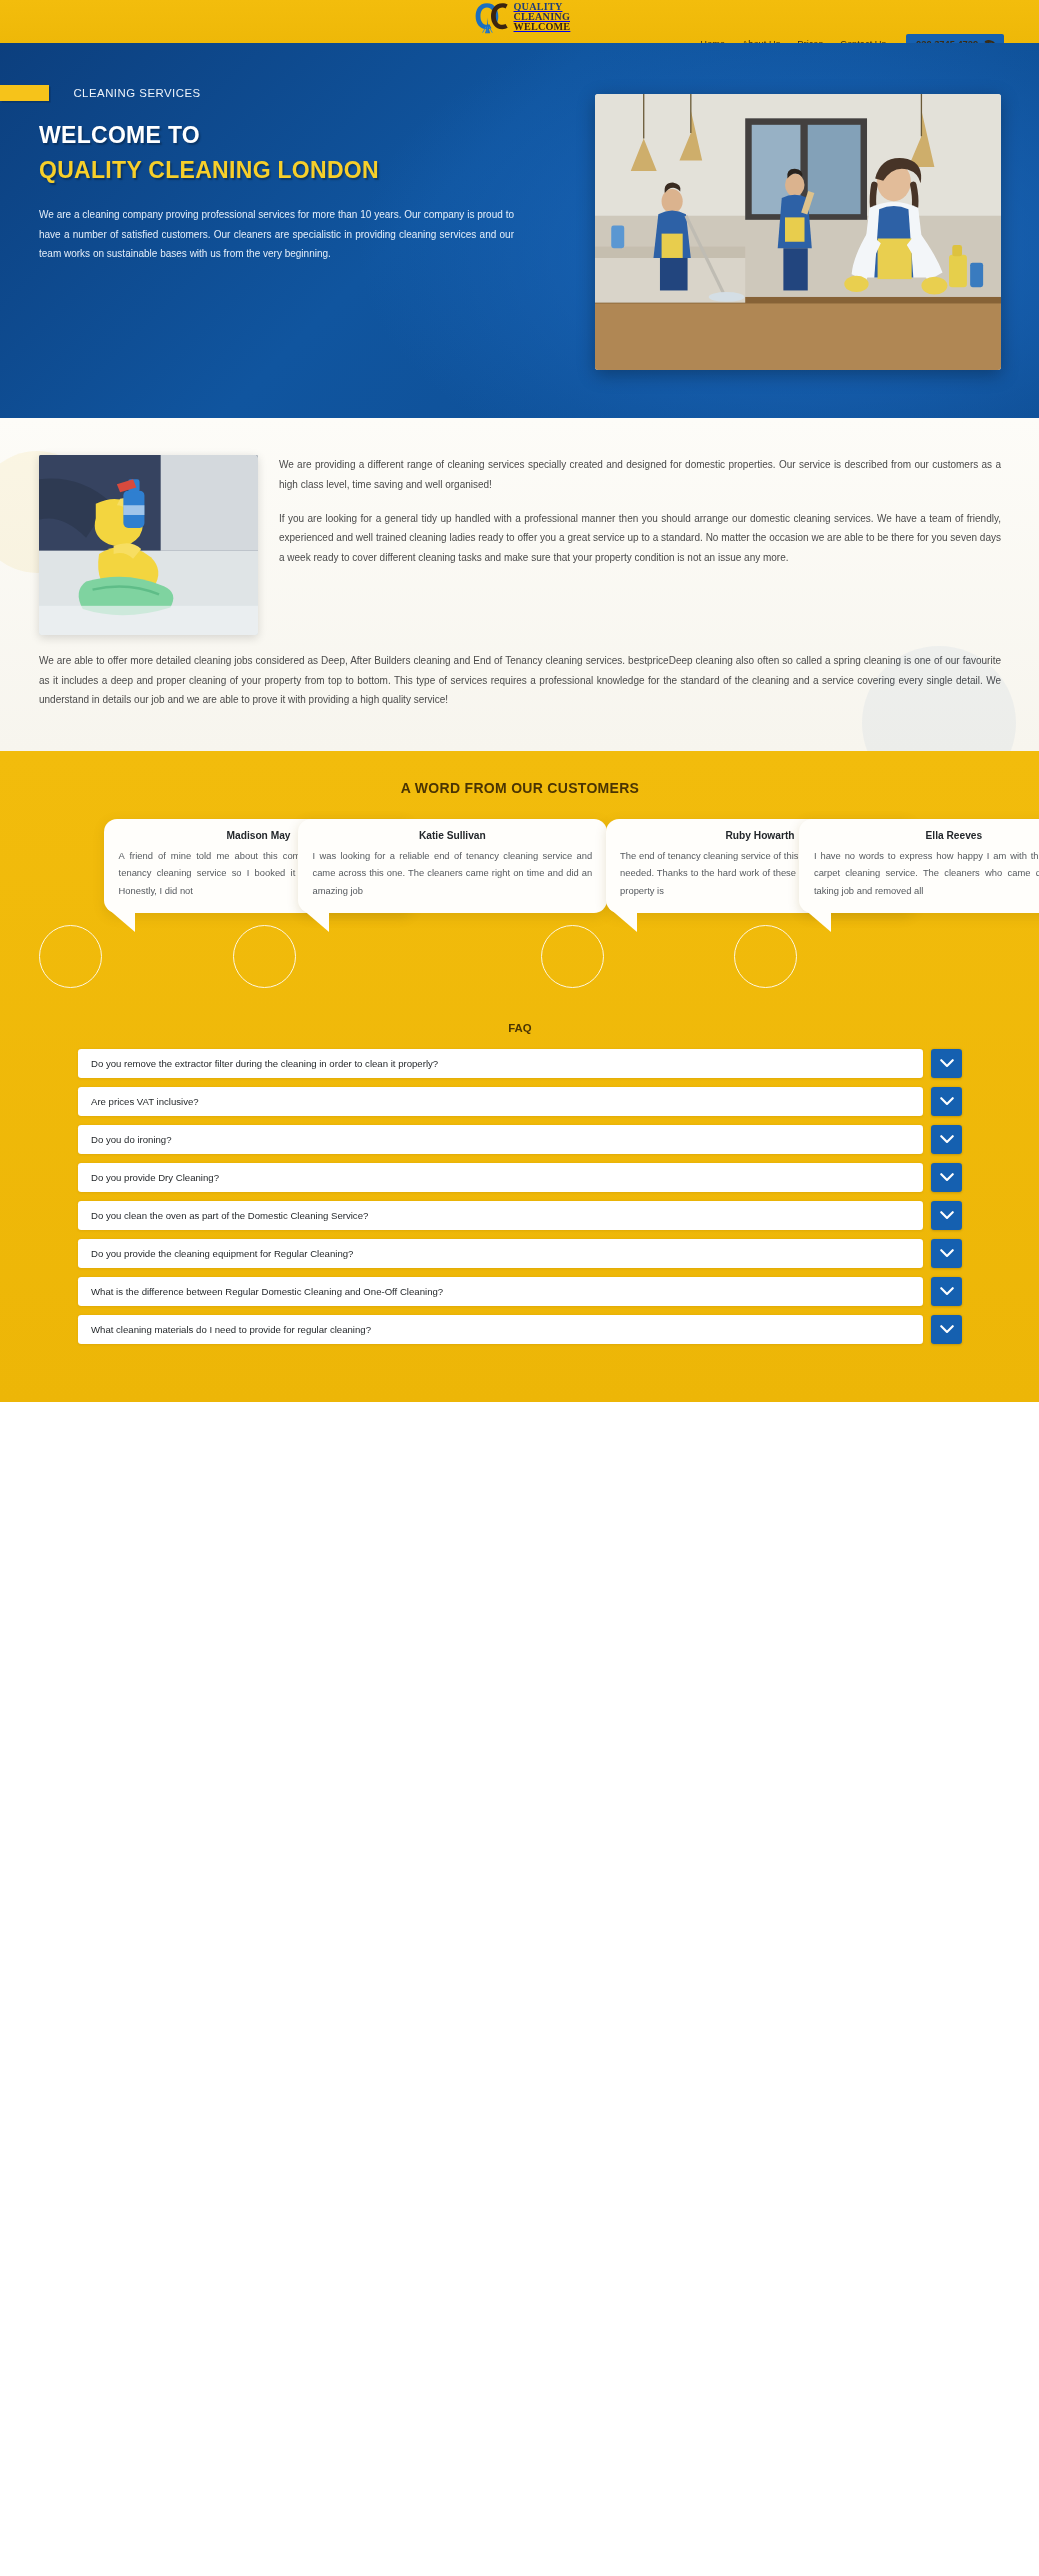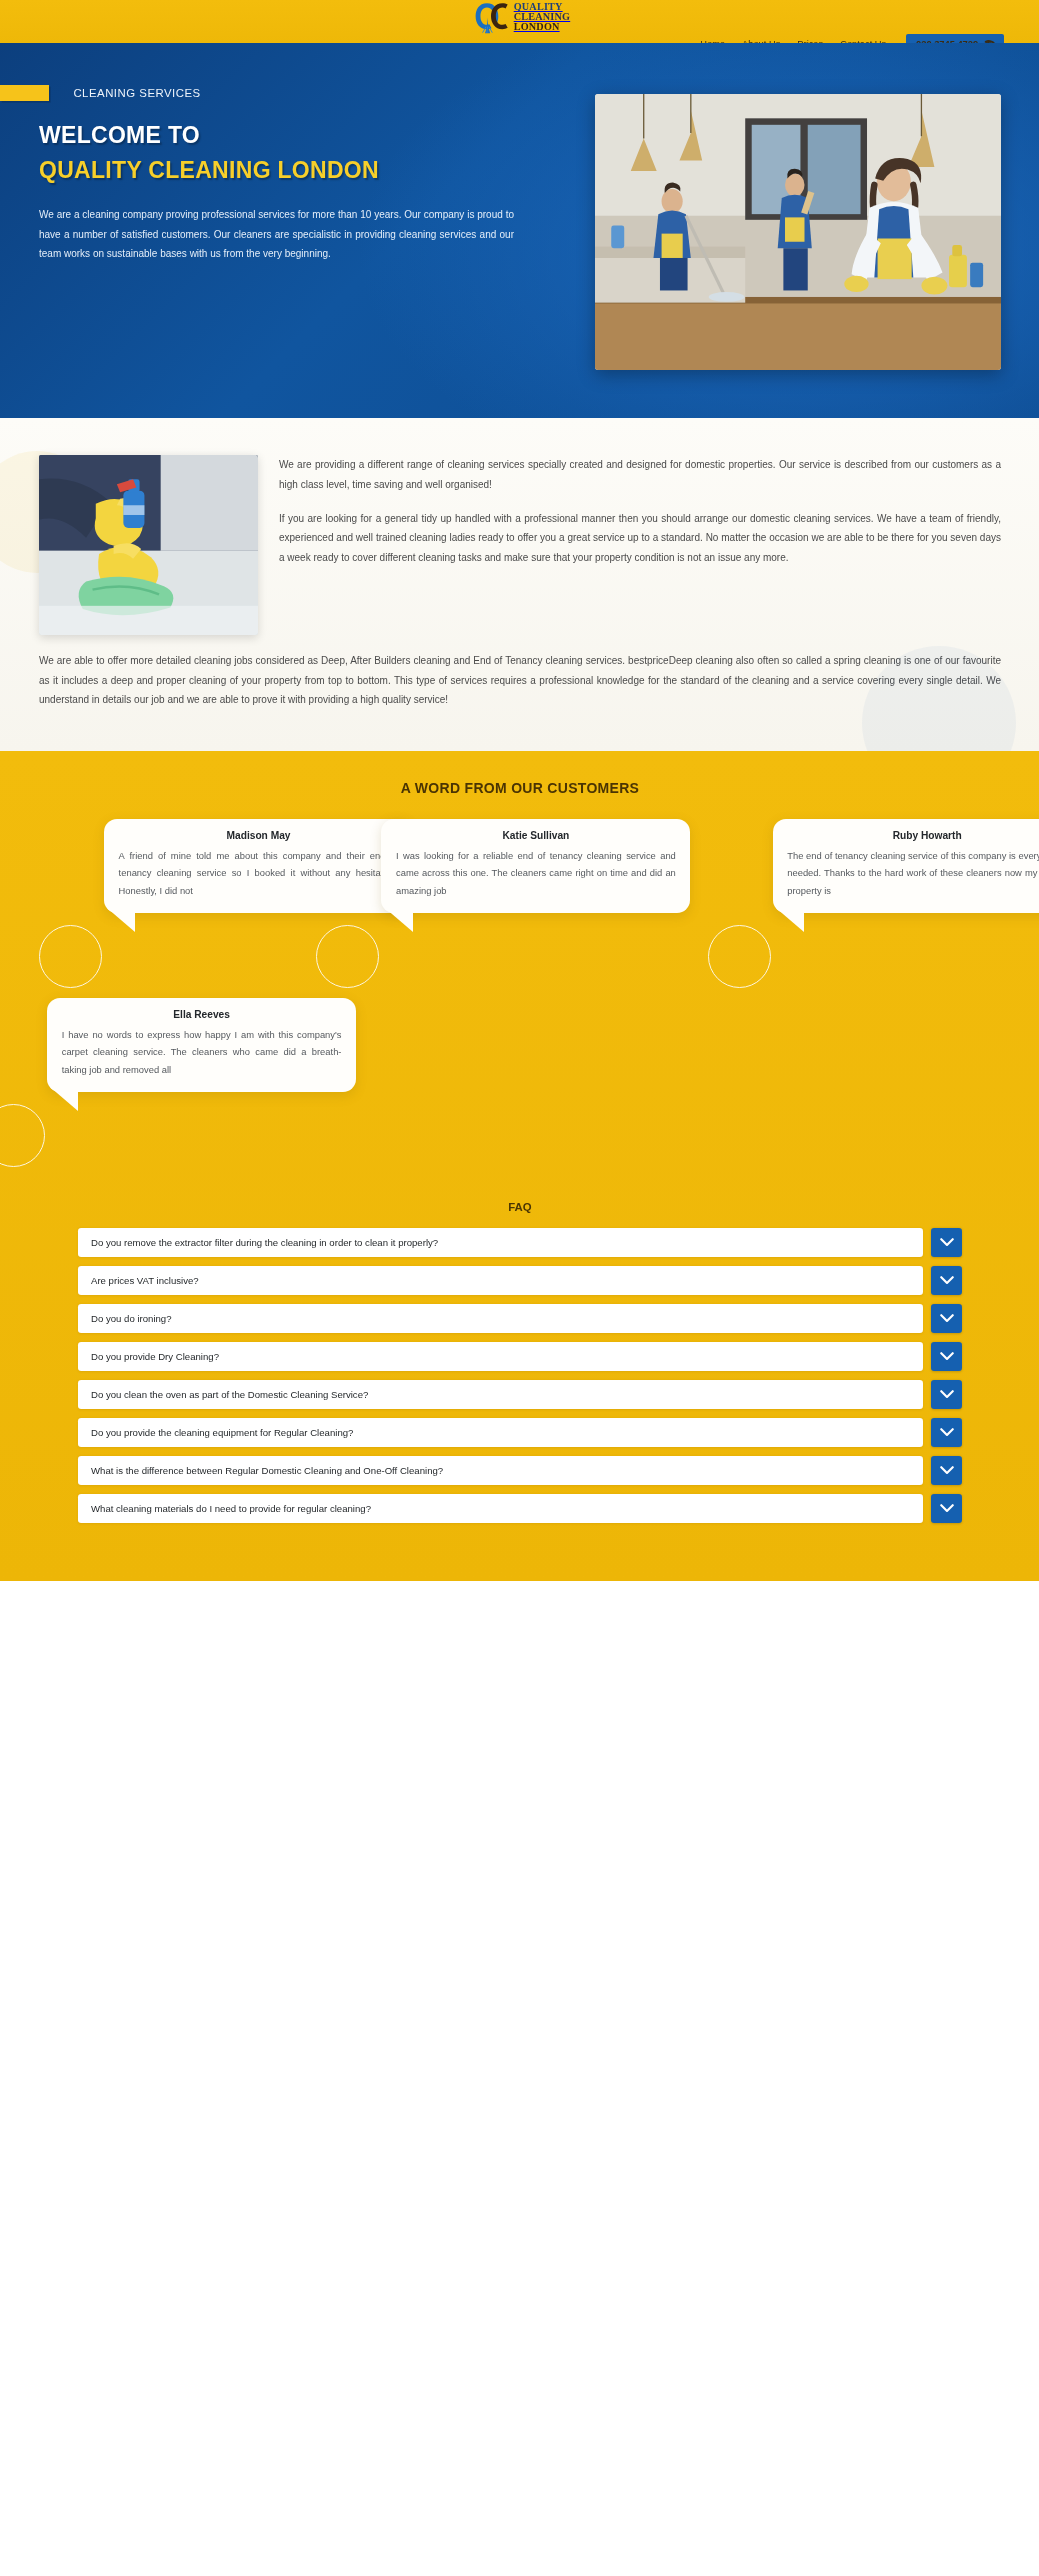--- a/index.html
+++ b/index.html
@@ -190,21 +190,21 @@
   }
   .t-sub {
     text-align: center;
     font-size: 10.6px;
     color: #5d4405;
     margin-top: 9.7px;
   }
   .t-grid {
     margin-top: 23px;
     display: grid;
-    grid-template-columns: 1fr 1fr 1fr;
+    grid-template-columns: 1fr 1fr 1fr 1fr;
     column-gap: 41px;
     row-gap: 0;
   }
   .t-cell { position: relative; height: 179px; }
   .t-bubble {
     position: absolute;
     background: #fffefb;
     border-radius: 13px;
     padding: 11.4px 14.6px 13px;
     box-shadow: 0 3.2px 11.4px rgba(120,85,0,.16);
@@ -301,21 +301,21 @@
   <a class="logo" href="#">
     <svg class="logo-mark" viewBox="0 0 44 42">
       <path d="M17 4 C7 4 3 12 3 20 C3 29 8 36 17 36 C19 36 21 35.6 22.6 34.8 L20 30 C19.2 30.4 18.2 30.6 17.2 30.6 C11.6 30.6 9 26 9 20 C9 14 11.6 9.4 17 9.4 C22.4 9.4 25 14 25 20 C25 22.4 24.6 24.6 23.6 26.4 L28.6 29.6 C30.2 27 31 23.8 31 20 C31 12 27 4 17 4 Z" fill="#1b6fc0"></path>
       <path d="M36 4 C27 4 22 11.6 22 20 C22 28.4 27 36 36 36 C38.6 36 40.8 35.4 42.6 34.4 L40 29.6 C38.8 30.2 37.6 30.6 36.2 30.6 C30.6 30.6 28 26 28 20 C28 14 30.6 9.4 36.2 9.4 C37.6 9.4 38.8 9.8 40 10.4 L42.6 5.6 C40.8 4.6 38.6 4 36 4 Z" fill="#3a2410"></path>
       <path d="M17.6 22 L18.6 33 L21 41 L14.6 41 L17 33 Z" fill="#1b6fc0"></path>
       <path d="M19.5 33 L23.6 40.4 M17.6 33 L17 40.8 M15.8 33 L11.6 40.4" stroke="#2b86d8" stroke-width="1.2" fill="none"></path>
     </svg>
     <span class="logo-text">
       <span class="logo-l1">QUALITY</span>
       <span class="logo-l2">CLEANING</span>
-      <span class="logo-l3">LONDON</span>
+      <span class="logo-l3">WELCOME</span>
     </span>
   </a>
 
   <nav class="nav">
     <a href="#">Home</a>
     <a href="#">About Us</a>
     <a href="#">Prices</a>
     <a href="#">Contact Us</a>
     <a href="#" class="phone-btn">
       <span>020 3745 4729</span>

